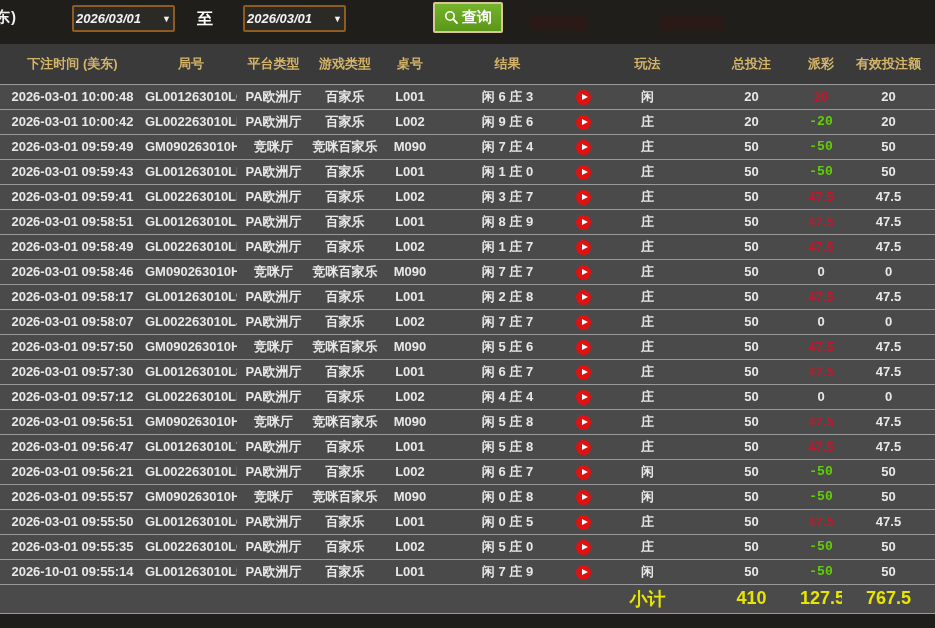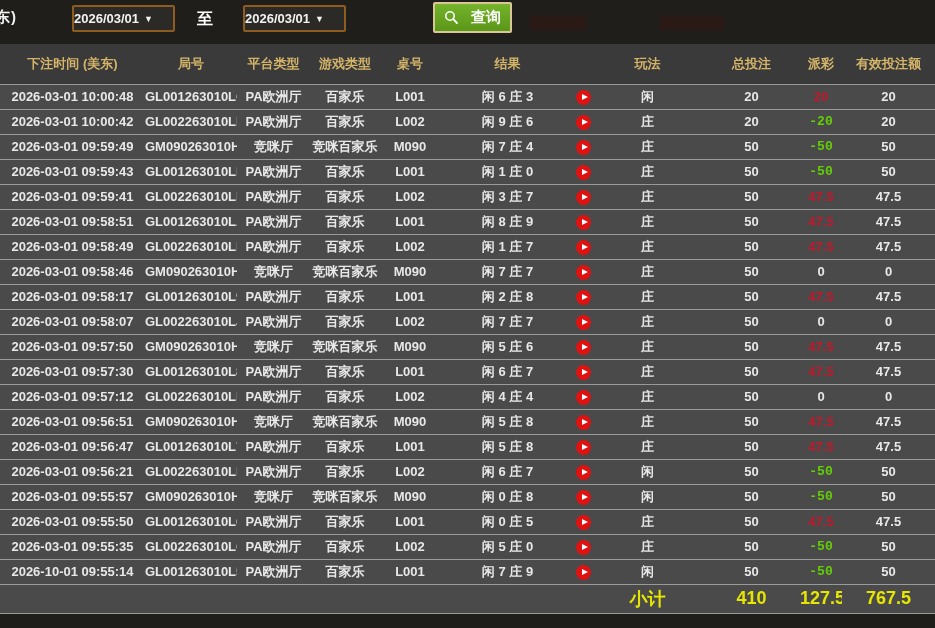--- a/index.html
+++ b/index.html
@@ -11,36 +11,37 @@
   
   .topbar { position:relative; width:935px; height:44px; background:#201e1a; }
   .cutoff-label {
     position:absolute; left:-5px; top:8px; color:#f2f2f2;
     font-size:15px; font-weight:bold; letter-spacing:1px;
   }
   .date-select {
     position:absolute; top:5px; width:103px; height:27px;
     background:#2b2a27; border:2px solid #8e5c1f; border-radius:2px;
     color:#f2f2f2; font-size:13px; font-weight:bold;
-    display:flex; align-items:center; gap:5px;
+    display:flex; align-items:center; justify-content:center; gap:21px;
     cursor:pointer;
+    font-style:italic;
   }
   .date-select .caret { font-size:9px; color:#f2f2f2; }
   #dateFrom { left:72px; }
   #dateTo   { left:243px; }
   .to-label {
     position:absolute; left:197px; top:9px; color:#ffffff;
     font-size:16px; font-weight:bold;
   }
   .query-btn {
     position:absolute; left:433px; top:2px; height:31px; padding:0 9px;
     background:linear-gradient(#74b32b,#5a9718);
     border:2px solid #d9c795; border-radius:2px;
     color:#ffffff; font-size:15px; font-weight:bold;
-    display:flex; align-items:center; gap:12px; cursor:pointer;
+    display:flex; align-items:center; gap:3px; cursor:pointer;
     font-family:inherit;
   }
   .watermark {
     position:absolute; height:14px; border-radius:2px;
     background:#3a1410; opacity:.45; filter:blur(1px);
   }
   .wm1 { left:530px; top:16px; width:56px; }
   .wm2 { left:660px; top:16px; width:64px; }
   
   table { width:935px; border-collapse:collapse; table-layout:fixed; }

